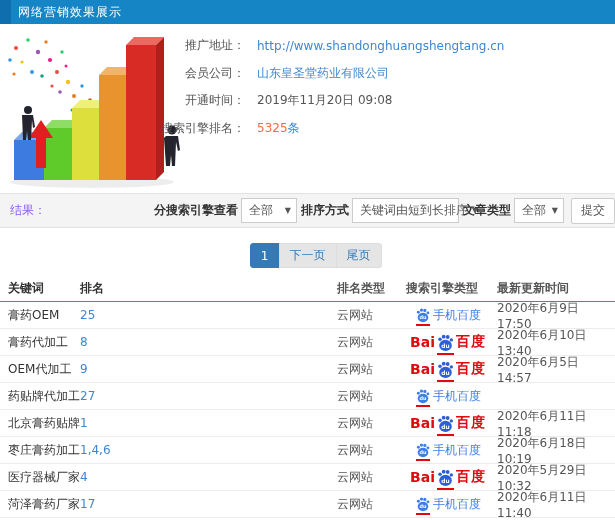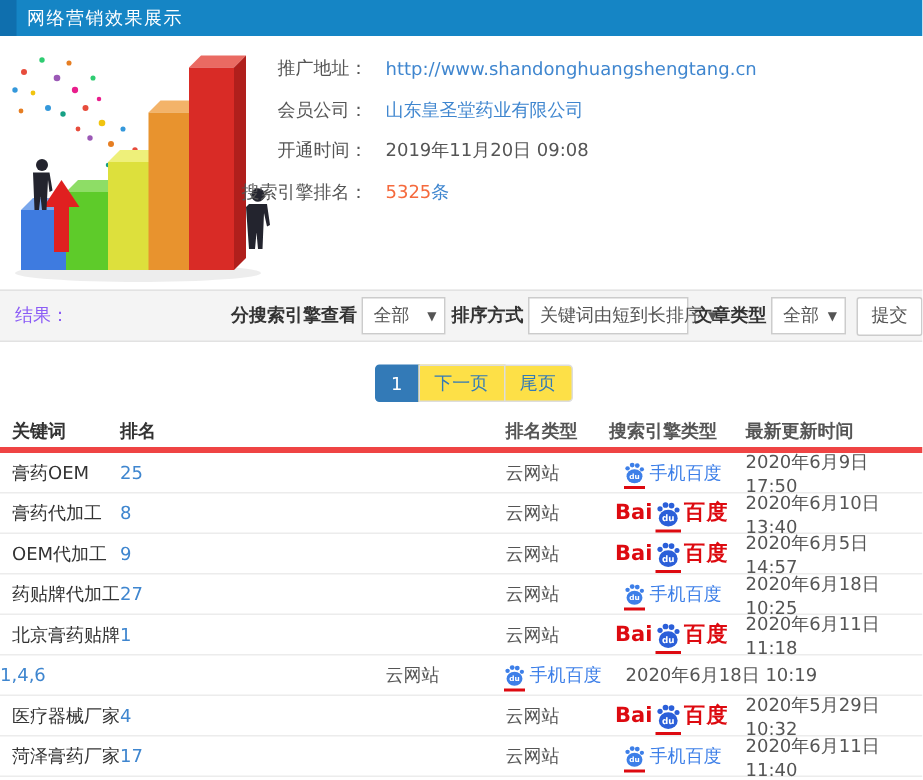--- a/index.html
+++ b/index.html
@@ -38,31 +38,31 @@
   .sel1 { width:56px; } .sel2 { width:107px; } .sel3 { width:50px; }
   .submit-btn { width:44px; height:26px; background:#fff; border:1px solid #ccc;
     border-radius:2px; color:#555; margin-left:7px; font-size:12px; cursor:pointer;
     font-family:inherit; }
 
   
   .pagination { position:absolute; top:243px; left:0; width:615px; height:26px;
     display:flex; justify-content:center; }
   .pg-group { display:flex; margin-left:16px; }
   .pg { min-width:30px; height:25px; padding:0 10px; display:flex; align-items:center;
-    justify-content:center; border:1px solid #ddd; background:#fde047;
+    justify-content:center; border:1px solid #ddd; background:#e5e5e5;
     color:var(--pg-active,#337ab7); cursor:pointer; margin-left:-1px; }
   .pg.first { border-radius:3px 0 0 3px; margin-left:0; }
   .pg.last  { border-radius:0 3px 3px 0; }
   .pg.active { background:var(--pg-active,#337ab7); border-color:var(--pg-active,#337ab7);
     color:#fff; }
 
   
   .table { position:absolute; top:276px; left:0; width:615px; }
   .thead, .trow { display:flex; align-items:center; }
-  .thead { height:26px; font-weight:bold; color:#333; border-bottom:4px solid #ef4444; }
+  .thead { height:26px; font-weight:bold; color:#333; border-bottom:1px solid #ef4444; }
   .trow { height:27px; border-bottom:1px solid #ececec; }
   .c-kw   { width:80px;  padding-left:8px; color:#333; }
   .c-rank { width:257px; color:var(--link-blue,#4a90d9); }
   .c-rank.hdr { color:#333; }
   .c-type { width:62px;  color:#555; }
   .c-eng  { width:98px;  display:flex; align-items:center; justify-content:center; color:#555; }
   .thead .c-eng { justify-content:flex-start; padding-left:7px; }
   .c-time { flex:1; color:#555; }
   .rank-link { cursor:pointer; }
 
@@ -297,21 +297,20 @@
                   <circle cx="16" cy="5.5" r="2.6"></circle>
                   <circle cx="21" cy="9.5" r="2.3"></circle>
                   <ellipse cx="13" cy="17" rx="8.6" ry="7.6"></ellipse>
                 </g>
                 <text x="13" y="20" text-anchor="middle" font-size="8" font-weight="bold" fill="#fff">du</text>
               </svg>
               <i class="red-line"></i>
             </span>
             <span class="m-label">手机百度</span>
           </span>
-    <span class="c-time">2020年6月18日 10:25</span>
   </div>
 
   <div class="trow">
     <span class="c-kw">北京膏药贴牌</span>
     <span class="c-rank rank-link">1</span>
     <span class="c-type">云网站</span>
     <span class="c-eng">
             <span class="bd-bai">Bai</span>
             <span class="paw-wrap">
               <svg class="paw big" viewBox="0 0 26 26">
@@ -325,20 +324,21 @@
                 <text x="13" y="20" text-anchor="middle" font-size="8" font-weight="bold" fill="#fff">du</text>
               </svg>
               <i class="red-line"></i>
             </span>
             <span class="bd-cn">百度</span>
           </span>
     <span class="c-time">2020年6月11日 11:18</span>
   </div>
 
   <div class="trow">
+    <span class="c-kw">枣庄膏药加工</span>
     <span class="c-rank rank-link">1,4,6</span>
     <span class="c-type">云网站</span>
     <span class="c-eng">
             <span class="paw-wrap">
               <svg class="paw small" viewBox="0 0 26 26">
                 <g class="paw-fill-mobile">
                   <circle cx="5.5" cy="8.5" r="2.4"></circle>
                   <circle cx="10.5" cy="5" r="2.6"></circle>
                   <circle cx="16" cy="5.5" r="2.6"></circle>
                   <circle cx="21" cy="9.5" r="2.3"></circle>

